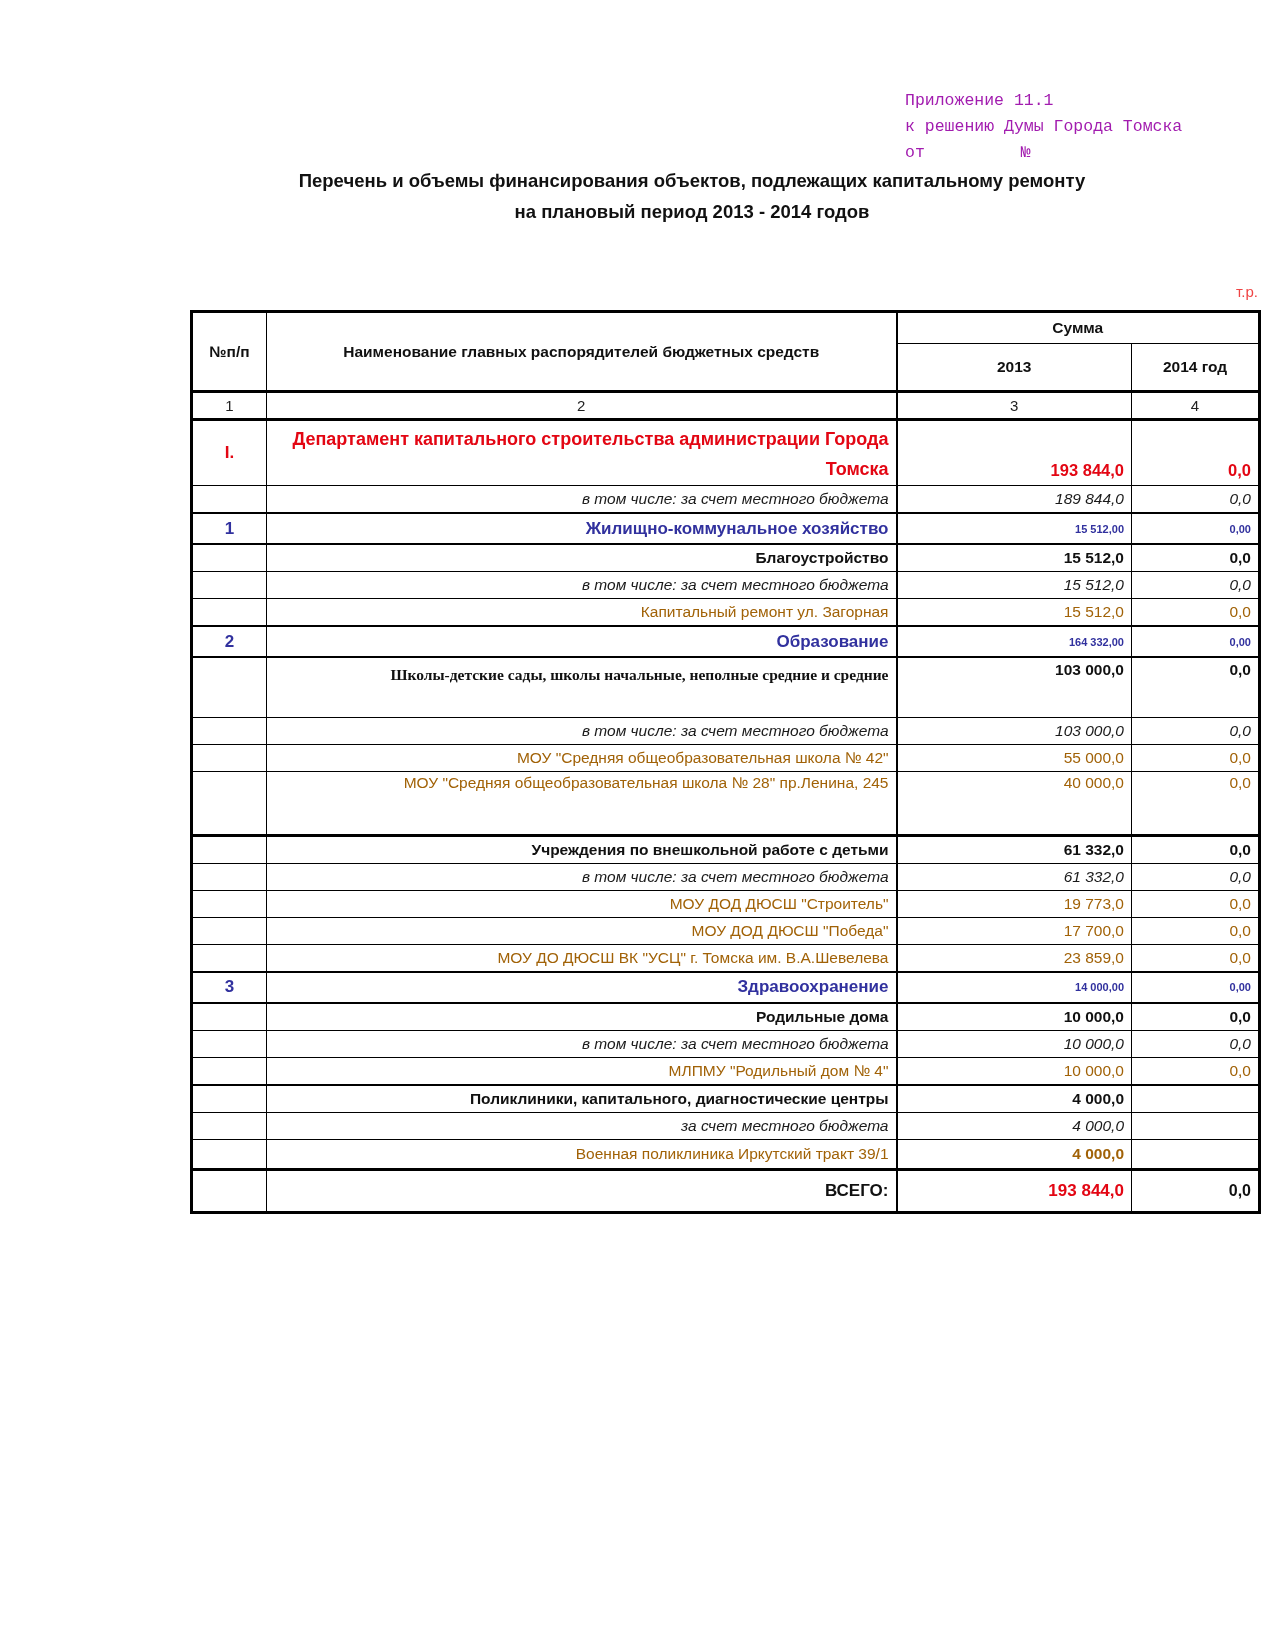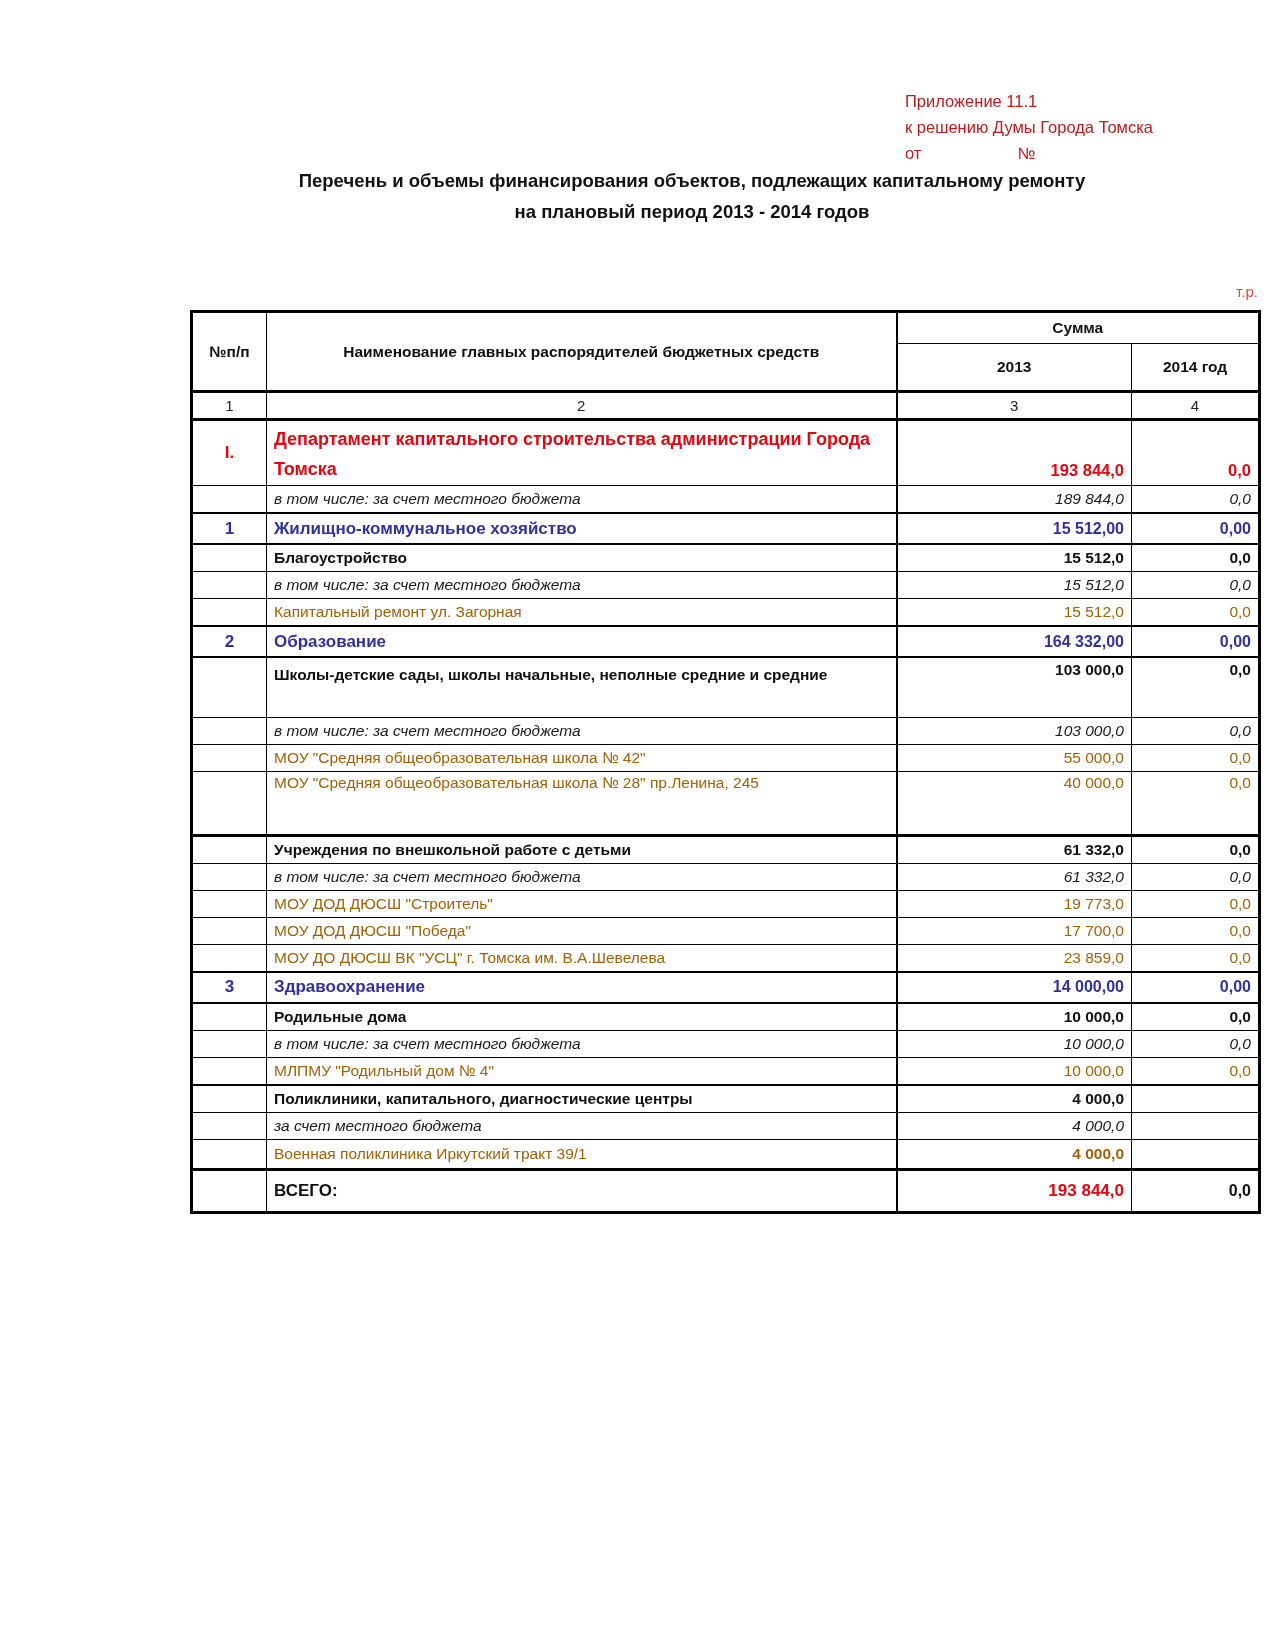--- a/index.html
+++ b/index.html
@@ -8,21 +8,21 @@
     width:1275px;height:1650px;
     background:#ffffff;
     margin:0 auto;
     font-family:"Liberation Sans", sans-serif;
     color:#1a1a1a;
     overflow:hidden;
   }
   
   .appendix{
     position:absolute;left:905px;top:88px;
-    font-size:16.5px;line-height:26px;color:#b91c1c;
+    font-size:16.5px;line-height:26px;color:#a21caf;font-family:Liberation Mono, monospace;
   }
   .appendix .from-line{display:flex;}
   .appendix .num-sign{margin-left:96px;}
   
   .doc-title{
     position:absolute;left:109px;right:0;top:165px;
     text-align:center;font-weight:bold;font-size:18.5px;line-height:31px;color:#111;
   }
   
   .units{
@@ -49,41 +49,41 @@
   tr.hrow2 th{height:44px;}
   tr.numrow td{
     height:23px;text-align:center;font-size:15px;color:#222;
     border-top:3px solid #000;border-bottom:3px solid #000;
   }
   
   .sep-left{border-left:2px solid #000 !important;}
   
   tbody td{height:24px;vertical-align:middle;}
   tbody td.no{text-align:center;}
-  tbody td.name{text-align:left;}
+  tbody td.name{text-align:right;}
   tbody td.val{text-align:right;}
   
   tr.s-plain td{font-size:15.5px;color:#a16207;}
   tr.s-note td{font-size:15.5px;font-style:italic;color:#1a1a1a;}
   tr.s-subtotal td{font-size:15.5px;font-weight:bold;color:#111;}
   tr.s-subtotal td{border-top:2px solid #000;}
   tr.s-section td{font-size:17px;font-weight:bold;color:#31319e;border-top:2px solid #000;height:27px;}
-  tr.s-section td.val{font-size:16px;}
+  tr.s-section td.val{font-size:11px;}
   tr.s-dept td{border-top:3px solid #000;color:#e30613;font-weight:bold;}
   tr.s-dept{height:66px;}
   tr.s-dept td.no{font-size:17px;vertical-align:middle;}
   tr.s-dept td.name{font-size:18px;line-height:30px;vertical-align:top;padding-top:3px;}
   tr.s-dept td.val{font-size:16.5px;vertical-align:bottom;padding-bottom:5px;}
   tr.s-total td{font-weight:bold;font-size:17px;color:#111;border-top:3px solid #000;height:38px;}
   tr.s-total td.v13{color:#e30613;}
   tr.s-total td.v14{font-size:16px;}
   
   tr.r-two{height:60px;}
   tr.r-two td{vertical-align:top;}
-  tr.r-two td.name{line-height:29px;padding-top:2px;}
+  tr.r-two td.name{line-height:29px;padding-top:2px;font-family:Liberation Serif, serif;}
   tr.r-two td.val{padding-top:3px;}
   tr.r-tall{height:64px;}
   tr.r-tall td{vertical-align:top;padding-top:2px;}
   tr.thick-top td{border-top:3px solid #000 !important;}
   td.vred{color:#e30613;font-weight:bold;font-size:17px;}
 </style>
 </head>
 <body>
 
 <div class="page">

